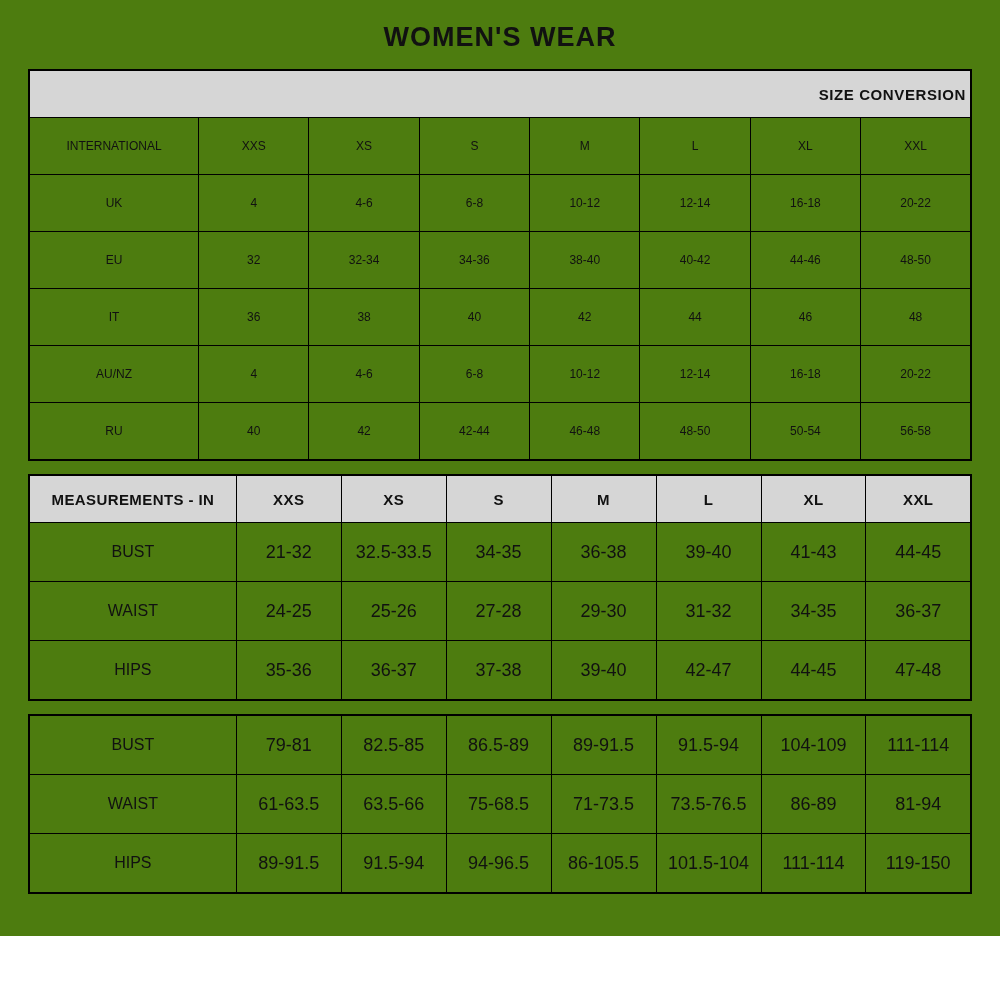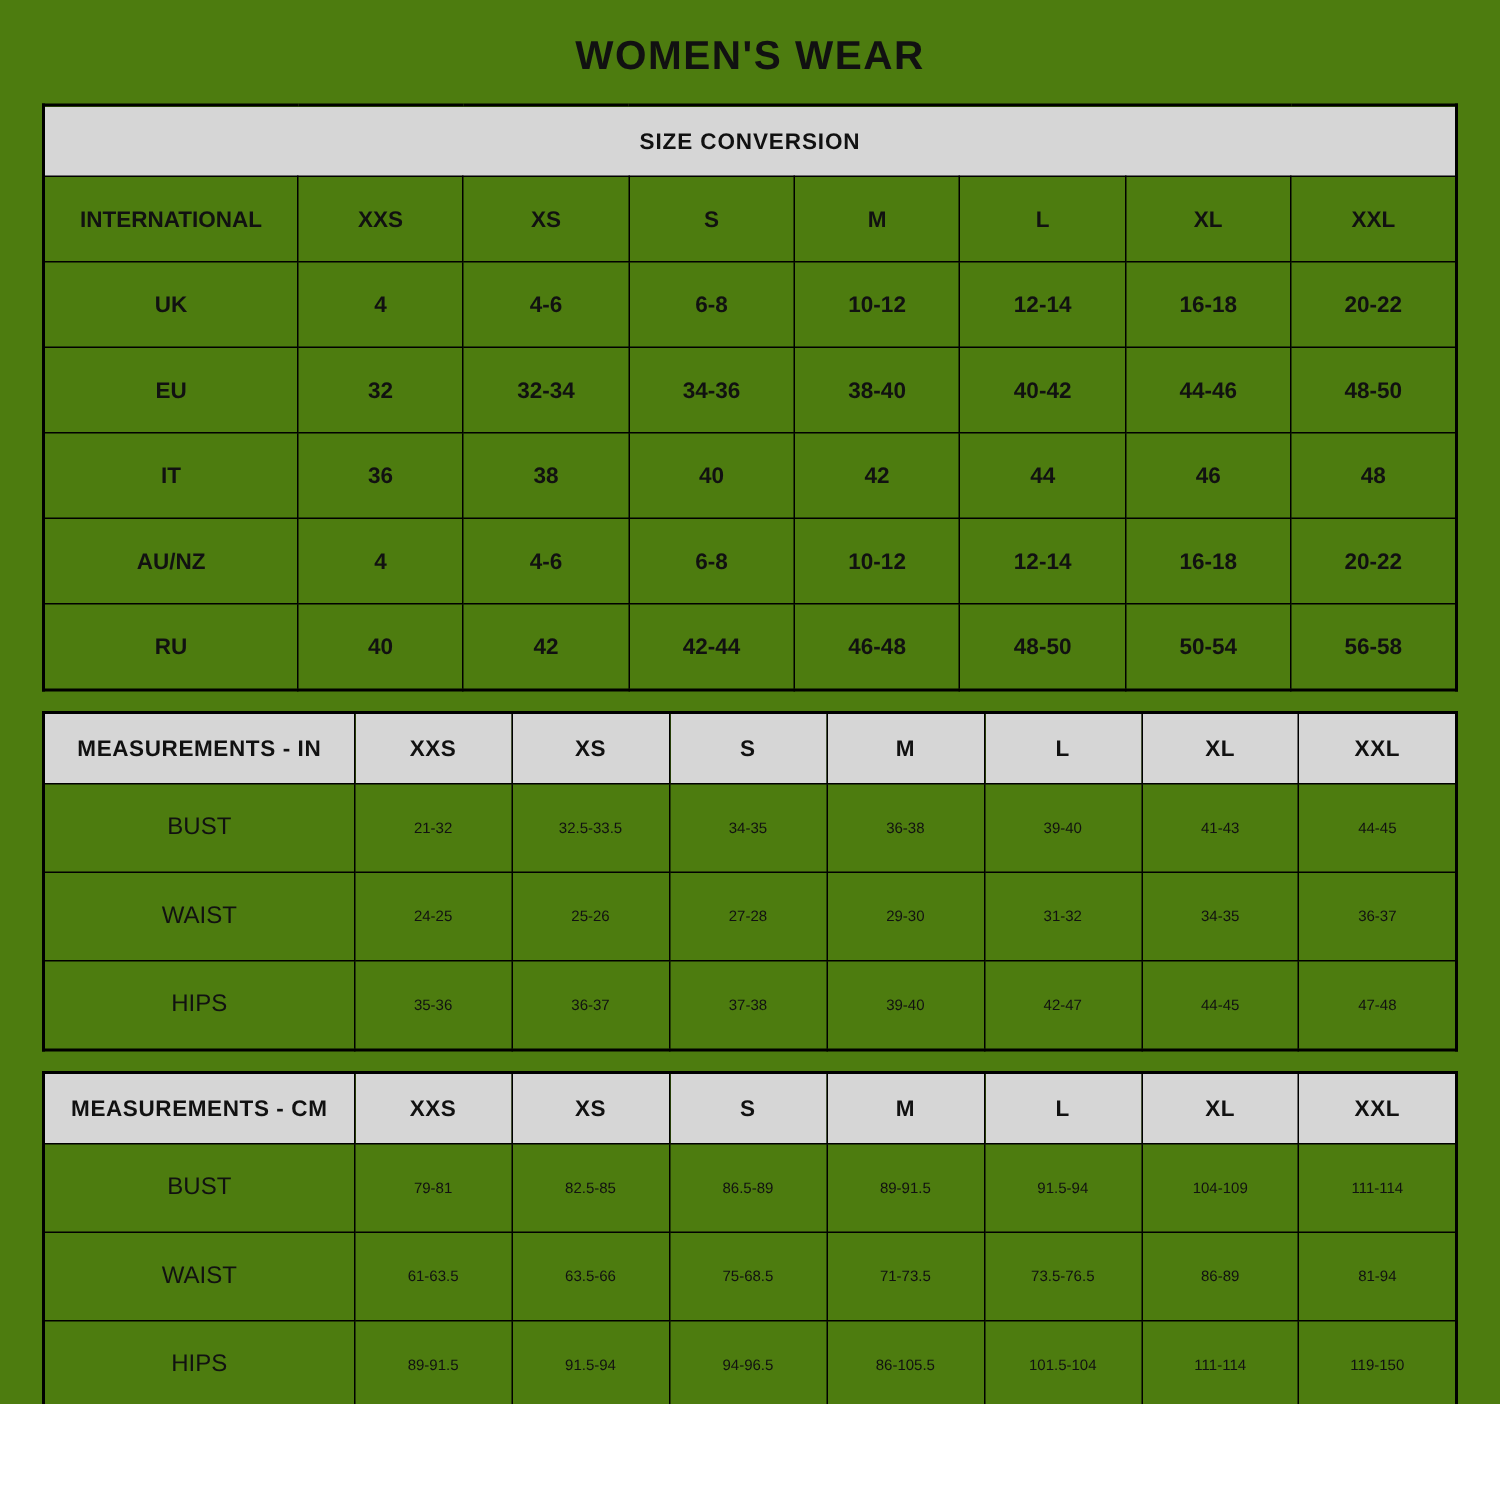--- a/index.html
+++ b/index.html
@@ -37,40 +37,41 @@
     padding: 0 4px;
     overflow: hidden;
   }
   
   .conversion .banner {
     background: var(--header-bg, #d6d6d6);
     height: 46px;
     font-size: 15px;
     font-weight: bold;
     letter-spacing: 0.6px;
+    text-align: right;
   }
   .conversion th, .conversion td {
     height: 56px;
-    font-size: 15px;
-    font-weight: bold;
+    font-size: 12px;
+    font-weight: normal;
   }
   .conversion .banner { font-weight: bold; }
   .conversion .c-label { width: 18%; }
   
   .meas th {
     background: var(--header-bg, #d6d6d6);
     height: 46px;
     font-size: 15px;
     font-weight: bold;
     letter-spacing: 0.4px;
     text-align: center;
   }
   .meas td {
     height: 58px;
-    font-size: 10px;
+    font-size: 18px;
   }
   .meas td.rowlabel {
     font-size: 16px;
   }
   .meas .c-label { width: 22%; }
 </style>
 </head>
 <body>
 
 <div class="page">
@@ -200,30 +201,20 @@
       </tbody>
   </table>
 
   <table class="meas">
     <colgroup>
         <col class="c-label">
         <col span="7">
       </colgroup>
     <tbody>
         <tr>
-          <th>MEASUREMENTS - CM</th>
-          <th>XXS</th>
-          <th>XS</th>
-          <th>S</th>
-          <th>M</th>
-          <th>L</th>
-          <th>XL</th>
-          <th>XXL</th>
-        </tr>
-        <tr>
           <td class="rowlabel">BUST</td>
           <td>79-81</td>
           <td>82.5-85</td>
           <td>86.5-89</td>
           <td>89-91.5</td>
           <td>91.5-94</td>
           <td>104-109</td>
           <td>111-114</td>
         </tr>
         <tr>

